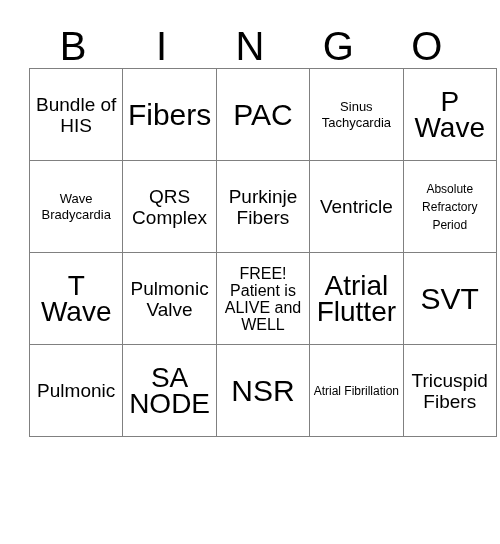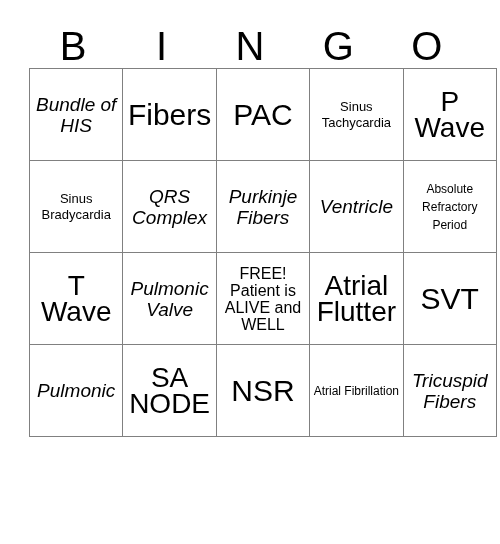--- a/index.html
+++ b/index.html
@@ -63,21 +63,21 @@
     display: block;
     width: 100%;
     line-height: 1.04;
     word-wrap: break-word;
     overflow-wrap: break-word;
   }
 
   
   .sz-xl  { font-size: 30px; line-height: 33px; }
   .sz-lg  { font-size: 28px; line-height: 26px; }
-  .sz-md  { font-size: 19px; line-height: 21px; font-style: italic; }
+  .sz-md  { font-size: 19px; line-height: 21px; }
   .sz-sm  { font-size: 12px; line-height: 18px; }
   .sz-xs  { font-size: 13px; line-height: 16px; }
   .sz-free { font-size: 16px; line-height: 17px; }
 </style>
 </head>
 <body>
 
 <div id="card-root">
 
   <div id="header-row">
@@ -102,21 +102,21 @@
           </td>
         <td>
             <span class="cell-inner sz-xs">Sinus Tachycardia</span>
           </td>
         <td>
             <span class="cell-inner sz-lg">P Wave</span>
           </td>
       </tr>
       <tr>
         <td>
-            <span class="cell-inner sz-xs">Sinus Bradycardia</span>
+            <span class="cell-inner sz-xs">Wave Bradycardia</span>
           </td>
         <td>
             <span class="cell-inner sz-md">QRS Complex</span>
           </td>
         <td>
             <span class="cell-inner sz-md">Purkinje Fibers</span>
           </td>
         <td>
             <span class="cell-inner sz-md">Ventricle</span>
           </td>

